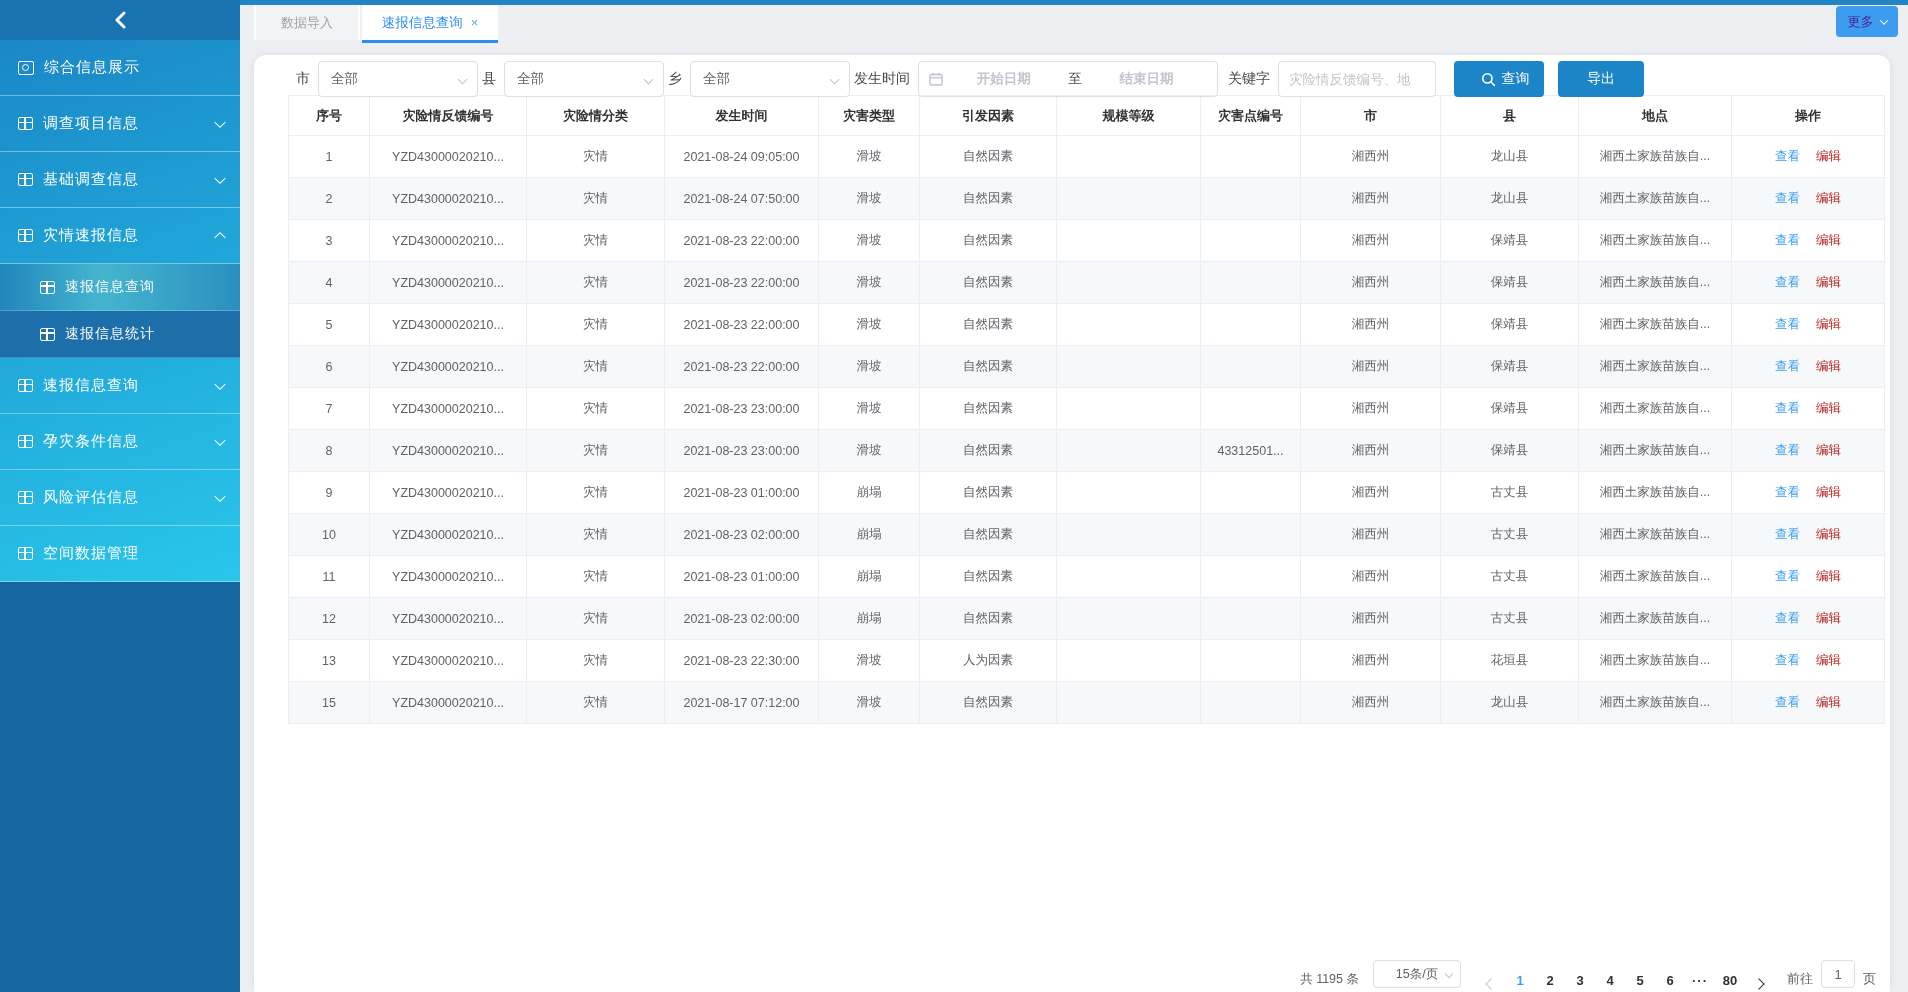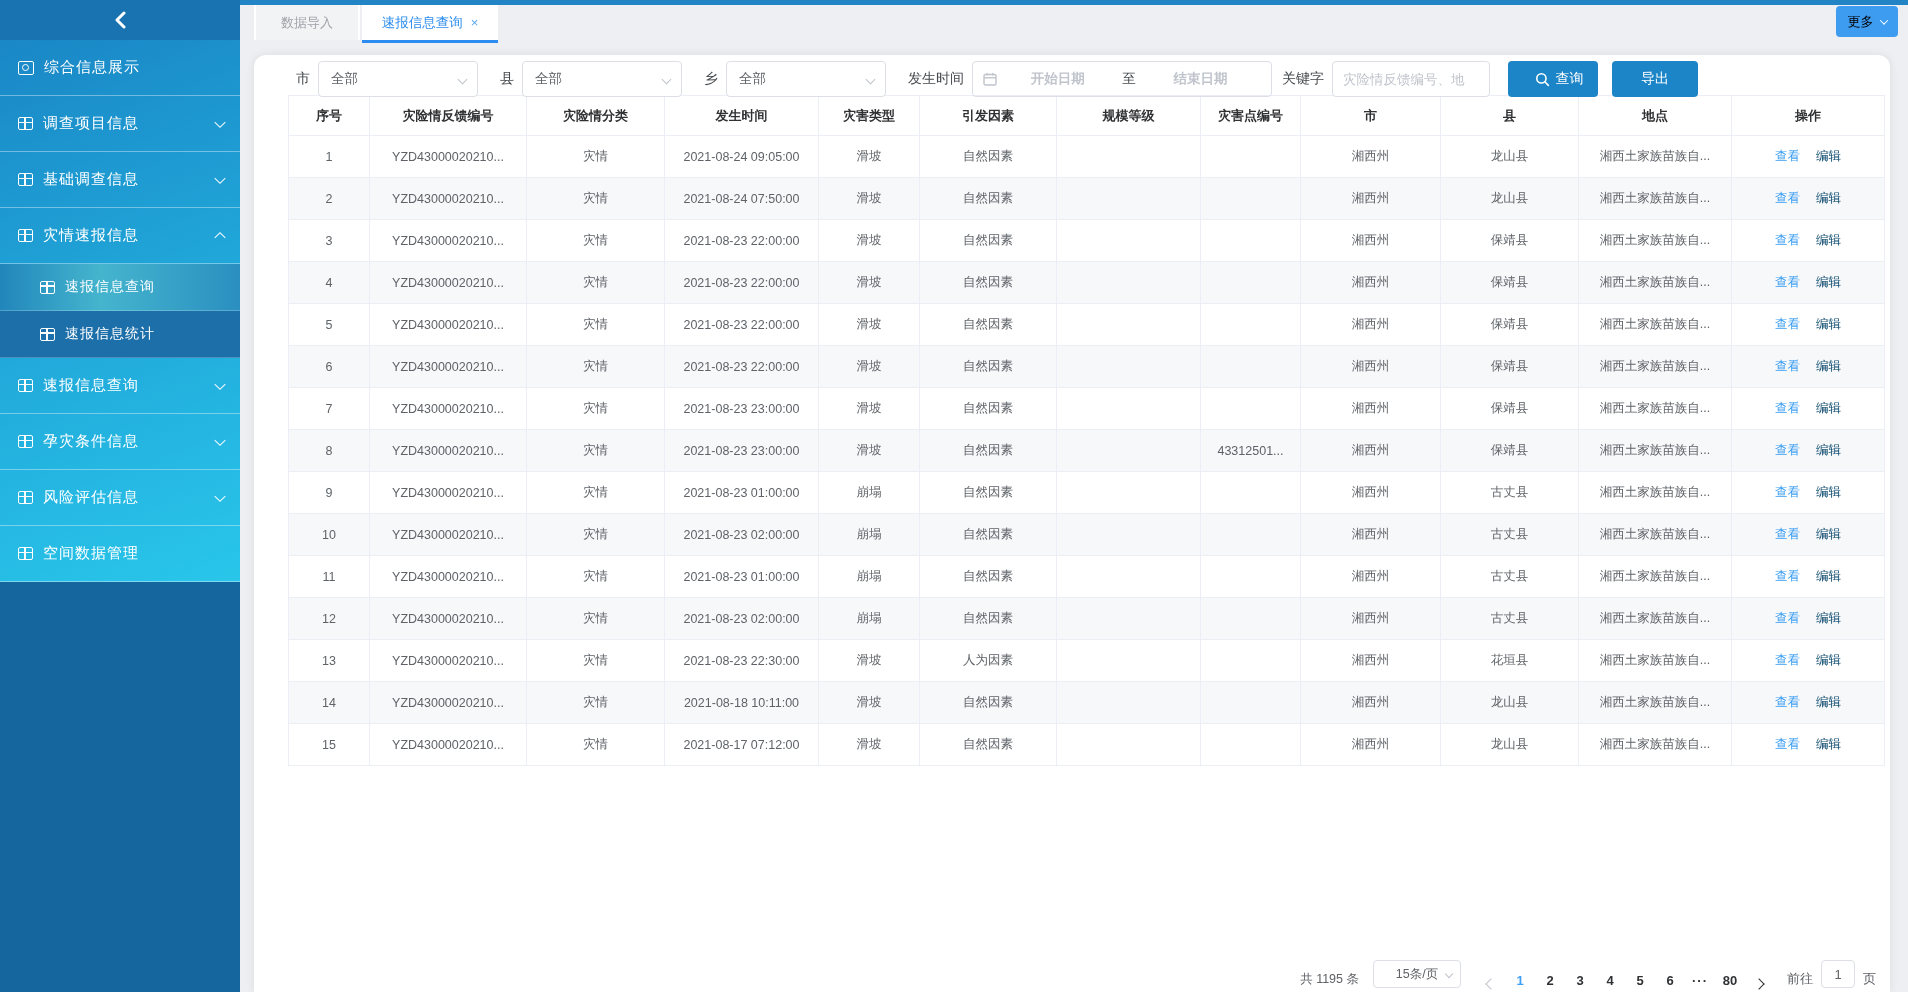--- a/index.html
+++ b/index.html
@@ -31,32 +31,32 @@
 
   
   #top-strip { position:absolute; left:240px; top:0; width:1668px; height:5px; background:#2283c5; }
   #tabbar { position:absolute; left:240px; top:5px; width:1668px; height:50px; background:#edeff2; }
   .tab { position:absolute; top:0; height:35px; display:flex; align-items:center; justify-content:center; cursor:pointer; font-size:13px; }
   #tab-import { left:14px; width:106px; background:#f2f3f5; color:#9ea3a8; border-right:2px solid #fff; border-left:2px solid #fff; }
   #tab-query { left:122px; width:136px; background:#ffffff; color:#2b8ced; font-size:13.5px; }
   #tab-query .underline { position:absolute; left:0; right:0; bottom:-3px; height:3px; background:#2d8cf0; }
   .tab .close { margin-left:8px; color:#5aa6ef; font-size:13px; line-height:1; }
   #more-btn { position:absolute; right:10px; top:1px; width:62px; height:31px; background:#3d9bf0; border-radius:4px;
-    color:#000000; font-size:13px; display:flex; align-items:center; justify-content:center; gap:7px; cursor:pointer; }
+    color:#4c1d95; font-size:13px; display:flex; align-items:center; justify-content:center; gap:7px; cursor:pointer; }
   #more-btn .caret { width:6px; height:6px; border-right:1.5px solid #fff; border-bottom:1.5px solid #fff; transform:rotate(45deg) translate(-1px,-1px); }
 
   
   #card { position:absolute; left:254px; top:55px; width:1636px; height:937px; background:#fff;
     border-radius:12px 12px 0 0; box-shadow:0 0 10px rgba(0,0,0,.08); }
 
   
   #filters { position:absolute; left:0; right:0; top:6px; height:36px; display:flex; align-items:center; padding-left:42px; }
   .f-label { font-size:14px; color:#45494d; margin-right:8px; white-space:nowrap; }
   .sel { position:relative; width:160px; height:36px; border:1px solid #dcdfe6; border-radius:4px; background:#fff;
-    display:flex; align-items:center; padding-left:12px; margin-right:22px; font-size:13.5px; color:#5f6368; cursor:pointer; }
+    display:flex; align-items:center; padding-left:12px; margin-right:4px; font-size:13.5px; color:#5f6368; cursor:pointer; }
   .sel .caret { position:absolute; right:11px; top:14px; width:7px; height:7px;
     border-right:1.5px solid #c0c4cc; border-bottom:1.5px solid #c0c4cc; transform:rotate(45deg); }
   #date-box { width:300px; height:36px; border:1px solid #dcdfe6; border-radius:4px; display:flex; align-items:center;
     padding:0 10px; margin-right:10px; }
   #date-box .ph { font-size:13.5px; color:#c0c4cc; flex:1; text-align:center;font-weight:bold; }
   #date-box .to { font-size:13.5px; color:#45494d; padding:0 4px; }
   #kw-input { width:158px; height:36px; border:1px solid #dcdfe6; border-radius:4px; padding:17px 10px;
     font-size:13.5px; color:#5f6368; margin-right:18px; outline:none; }
   #kw-input::placeholder { color:#c0c4cc; }
   .btn { height:36px; border:none; border-radius:4px; background:#1c85c7; color:#fff; font-size:14px;
@@ -65,21 +65,21 @@
   #export-btn { width:86px; }
 
   
   #grid { margin:40px 6px 0 34px; border-collapse:collapse; table-layout:fixed; width:1596px; font-size:12.5px; }
   #grid th { height:40px; border:1px solid #ebeef5; color:#303133; font-size:13px; font-weight:bold; text-align:center; background:#fff; }
   #grid td { height:42px; border:1px solid #ebeef5; color:#5f6368; text-align:center;
     white-space:nowrap; overflow:hidden; }
   #grid tbody tr:nth-child(even) { background:#f7f8fa; }
   .lnk { cursor:pointer; text-decoration:none; }
   .lnk.view { color:#3b9ef3; margin-right:16px; }
-  .lnk.edit { color:#0c4a6e; }
+  .lnk.edit { color:#b91c1c; }
 
   
   #pager { position:absolute; right:14px; bottom:4px; height:30px; display:flex; align-items:flex-end; font-size:13px; color:#606266; }
   #pager .total { margin-right:14px; font-size:12.5px; }
   #size-sel { position:relative; width:88px; height:28px; border:1px solid #dcdfe6; border-radius:4px;
     display:flex; align-items:center; justify-content:center; margin-right:16px; cursor:pointer; font-size:12.5px; }
   #size-sel .caret { position:absolute; right:8px; top:10px; width:6px; height:6px;
     border-right:1.4px solid #c0c4cc; border-bottom:1.4px solid #c0c4cc; transform:rotate(45deg); }
   .pchev { width:8px; height:8px; border-right:1.8px solid; border-bottom:1.8px solid; margin:0 10px; cursor:pointer; }
   .pchev.prev { color:#c0c4cc; border-color:#c0c4cc; transform:rotate(135deg); }
@@ -424,34 +424,20 @@
             <td>滑坡</td>
             <td>人为因素</td>
             <td></td>
             <td></td>
             <td>湘西州</td>
             <td>花垣县</td>
             <td>湘西土家族苗族自...</td>
             <td><a class="lnk view">查看</a><a class="lnk edit">编辑</a></td>
           </tr>
           <tr>
-            <td>14</td>
-            <td>YZD43000020210...</td>
-            <td>灾情</td>
-            <td>2021-08-18 10:11:00</td>
-            <td>滑坡</td>
-            <td>自然因素</td>
-            <td></td>
-            <td></td>
-            <td>湘西州</td>
-            <td>龙山县</td>
-            <td>湘西土家族苗族自...</td>
-            <td><a class="lnk view">查看</a><a class="lnk edit">编辑</a></td>
-          </tr>
-          <tr>
             <td>15</td>
             <td>YZD43000020210...</td>
             <td>灾情</td>
             <td>2021-08-17 07:12:00</td>
             <td>滑坡</td>
             <td>自然因素</td>
             <td></td>
             <td></td>
             <td>湘西州</td>
             <td>龙山县</td>

